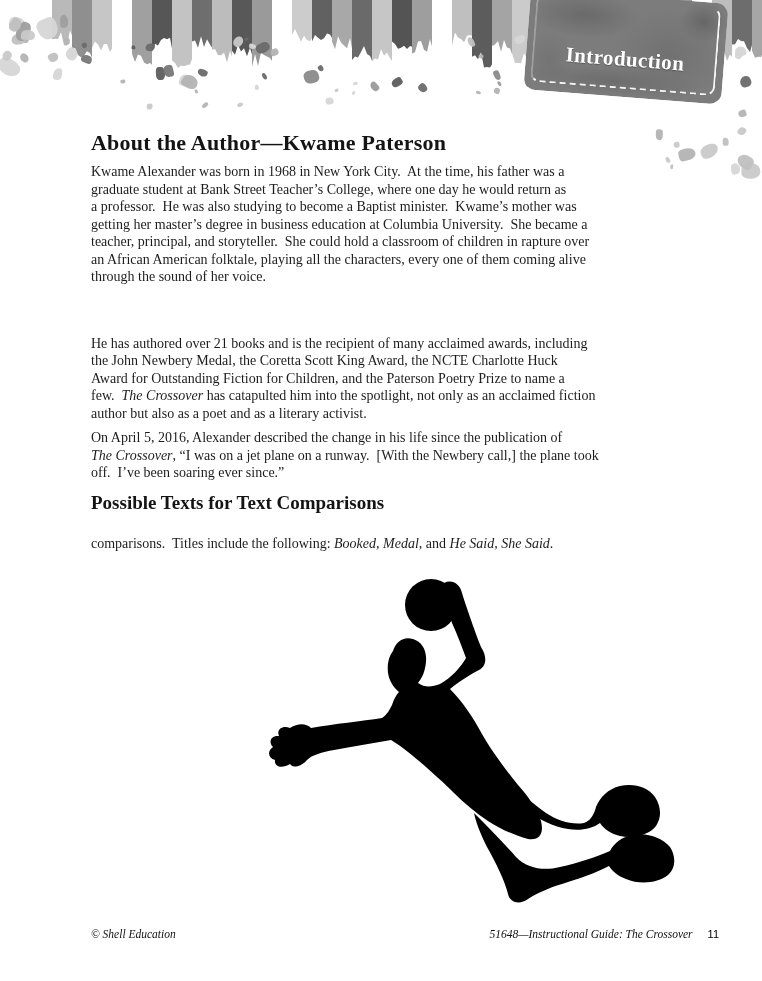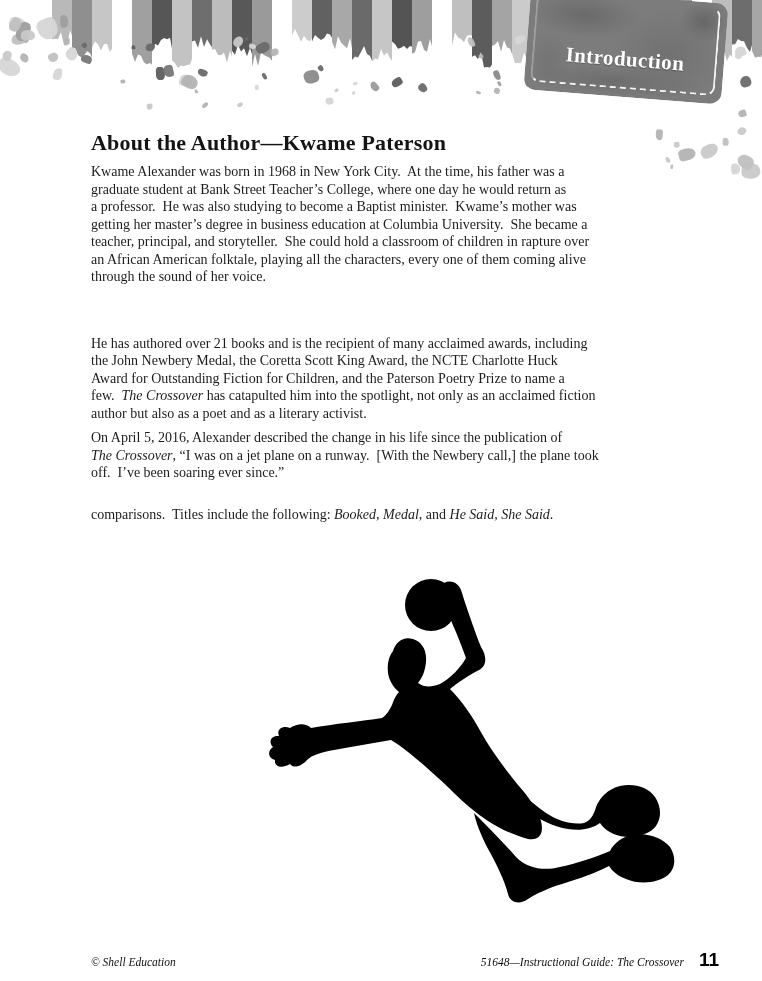--- a/index.html
+++ b/index.html
@@ -56,21 +56,21 @@
   .figure{position:absolute;left:260px;top:579px;width:420px;height:332px;margin:0;z-index:1;}
   .figure svg{display:block;width:100%;height:100%;}
 
   
   .footer{
     position:absolute;left:91px;top:928px;width:628px;
     display:flex;justify-content:space-between;align-items:baseline;
     font-style:italic;font-size:11.5px;color:#101010;
   }
   .footer-right{display:flex;align-items:baseline;gap:15px;}
-  .pagenum{font-style:normal;font-weight:700;font-size:19px;font-family:"Liberation Sans",sans-serif;color:#000;margin-top:21px;}
+  .pagenum{font-style:normal;font-weight:400;font-size:11px;font-family:"Liberation Sans",sans-serif;color:#000;}
 </style>
 </head>
 <body>
 
 <div class="page">
 
   <div class="banner">
     <div class="stripes" id="stripes">
         <div class="stripe" style="background: rgb(185, 185, 185); clip-path: polygon(0px 0px, 20px 0px, 20px 35.4px, 18px 30.5px, 15px 45.6px, 12px 45.3px, 9px 32.2px, 6px 39.1px, 3px 38.8px, 0px 39.2px);"></div>
         <div class="stripe" style="background: rgb(143, 143, 143); clip-path: polygon(0px 0px, 20px 0px, 20px 57.7px, 18px 53.1px, 15px 51.3px, 12px 55.5px, 9px 57.3px, 6px 55.1px, 3px 47.8px, 0px 49.8px);"></div>
@@ -195,20 +195,21 @@
       <div class="tab-label">Introduction</div>
     </div>
   </div>
 
   <main class="content">
       <h1 class="h1">About the Author—Kwame Paterson</h1>
       <p class="para"><span>Kwame Alexander was born in 1968 in New York City.  At the time, his father was a</span><br><span>graduate student at Bank Street Teacher’s College, where one day he would return as</span><br><span>a professor.  He was also studying to become a Baptist minister.  Kwame’s mother was</span><br><span>getting her master’s degree in business education at Columbia University.  She became a</span><br><span>teacher, principal, and storyteller.  She could hold a classroom of children in rapture over</span><br><span>an African American folktale, playing all the characters, every one of them coming alive</span><br><span>through the sound of her voice.</span></p>
       <p class="para"><br><br></p>
       <p class="para"><span>He has authored over 21 books and is the recipient of many acclaimed awards, including</span><br><span>the John Newbery Medal, the Coretta Scott King Award, the NCTE Charlotte Huck</span><br><span>Award for Outstanding Fiction for Children, and the Paterson Poetry Prize to name a</span><br><span>few.  </span><i>The Crossover</i><span> has catapulted him into the spotlight, not only as an acclaimed fiction</span><br><span>author but also as a poet and as a literary activist.</span></p>
       <p class="para"><span>On April 5, 2016, Alexander described the change in his life since the publication of</span><br><i>The Crossover</i><span>, “I was on a jet plane on a runway.  [With the Newbery call,] the plane took</span><br><span>off.  I’ve been soaring ever since.”</span></p>
+      <h2 class="h2">Possible Texts for Text Comparisons</h2>
       <p class="para"><br><span>comparisons.  Titles include the following: </span><i>Booked</i><span>, </span><i>Medal</i><span>, and </span><i>He Said, She Said</i><span>.</span></p>
     </main>
 
   <figure class="figure">
     <svg viewBox="0 0 420 332" xmlns="http://www.w3.org/2000/svg" aria-hidden="true">
       <g fill="#000000">
 
         <circle cx="171" cy="26" r="26"></circle>
 
         <path d="M184,4

